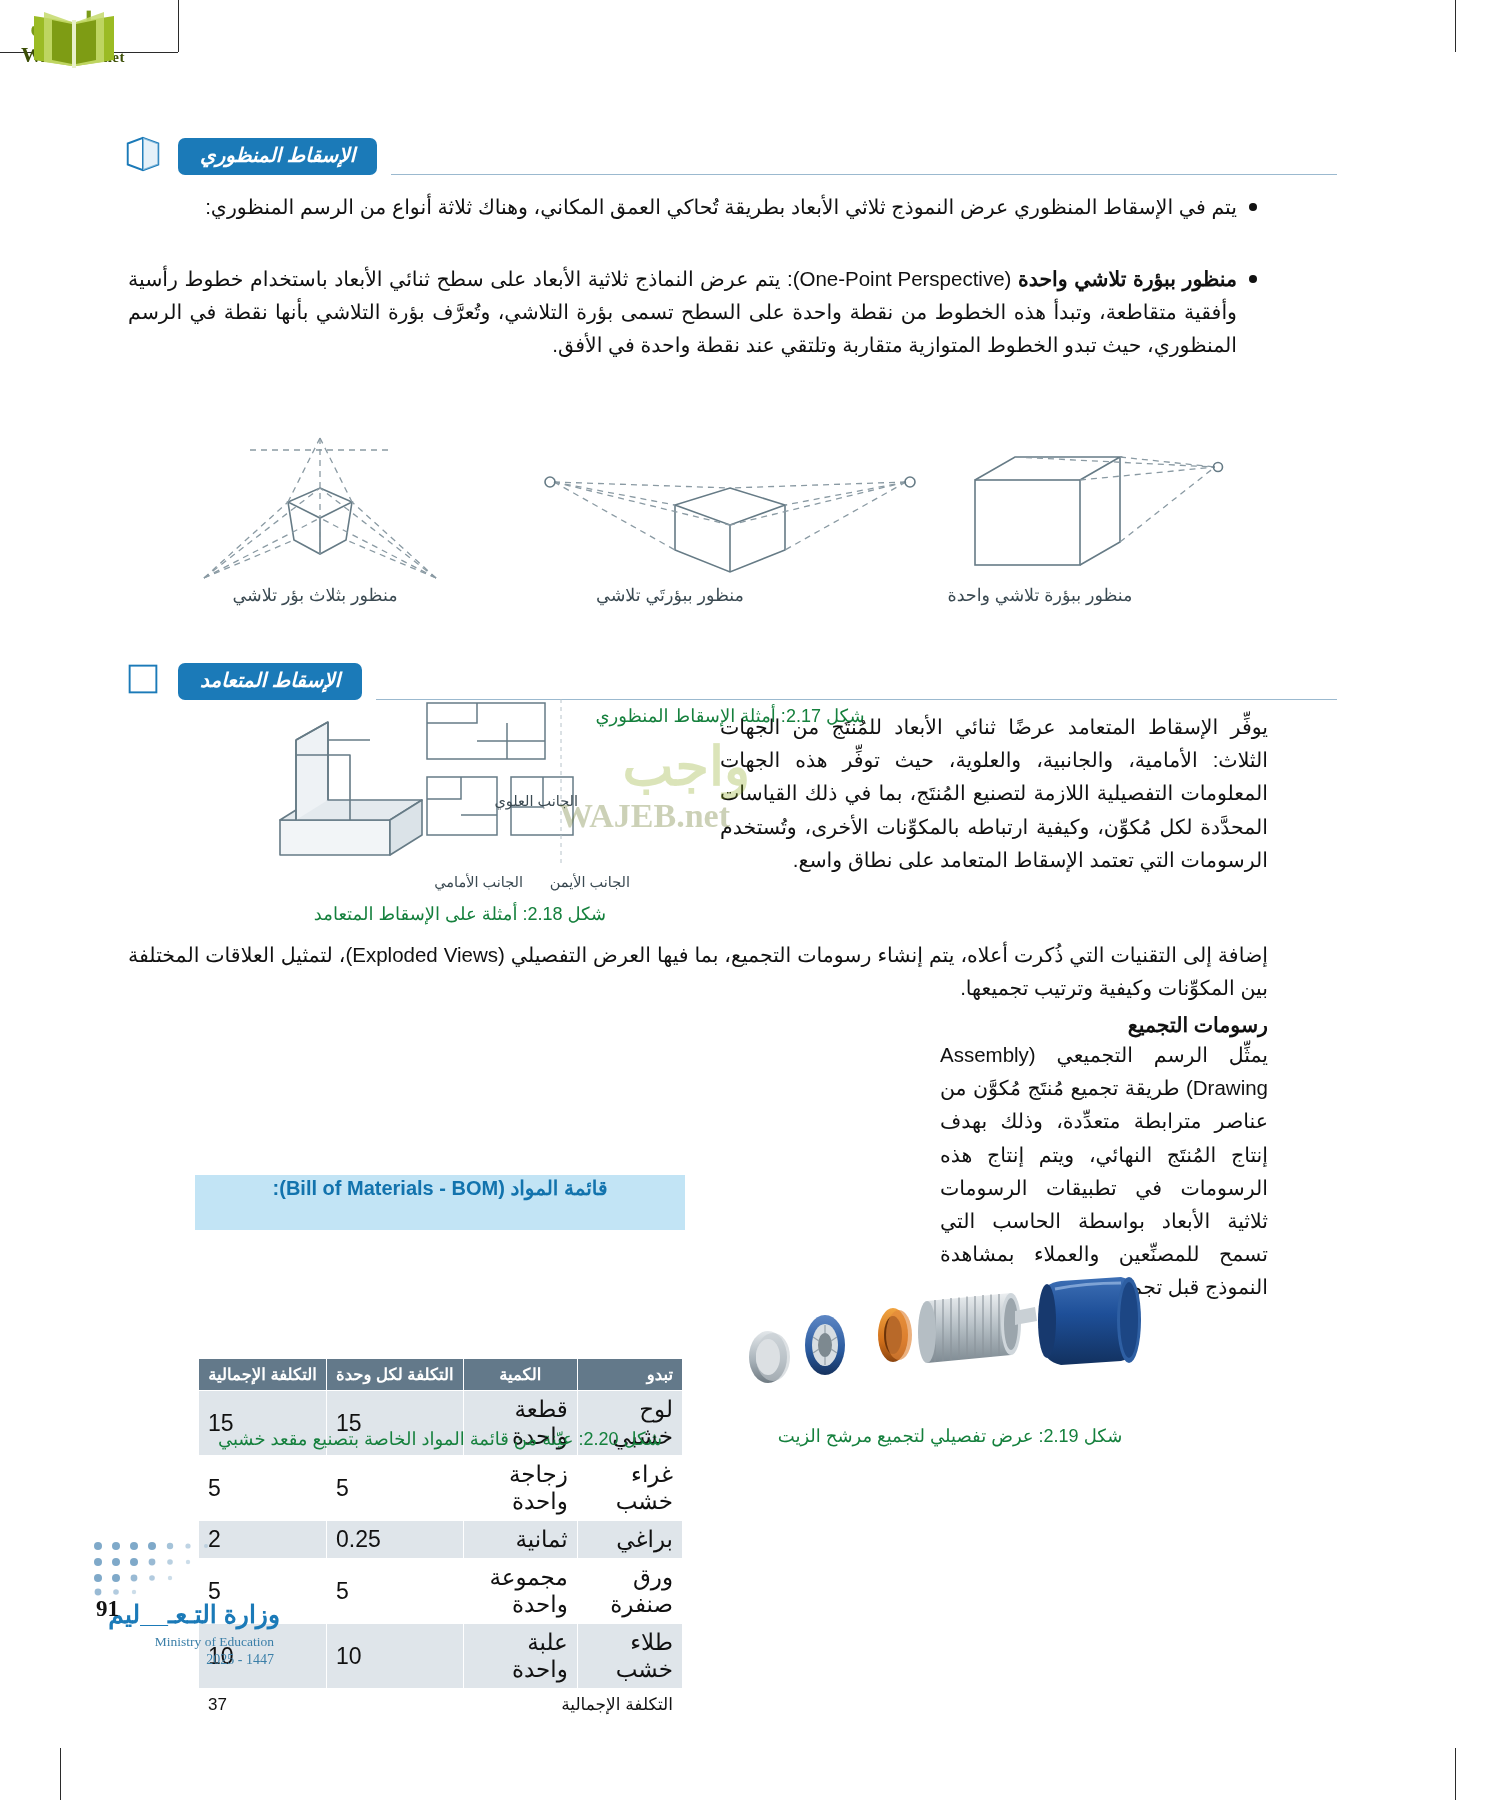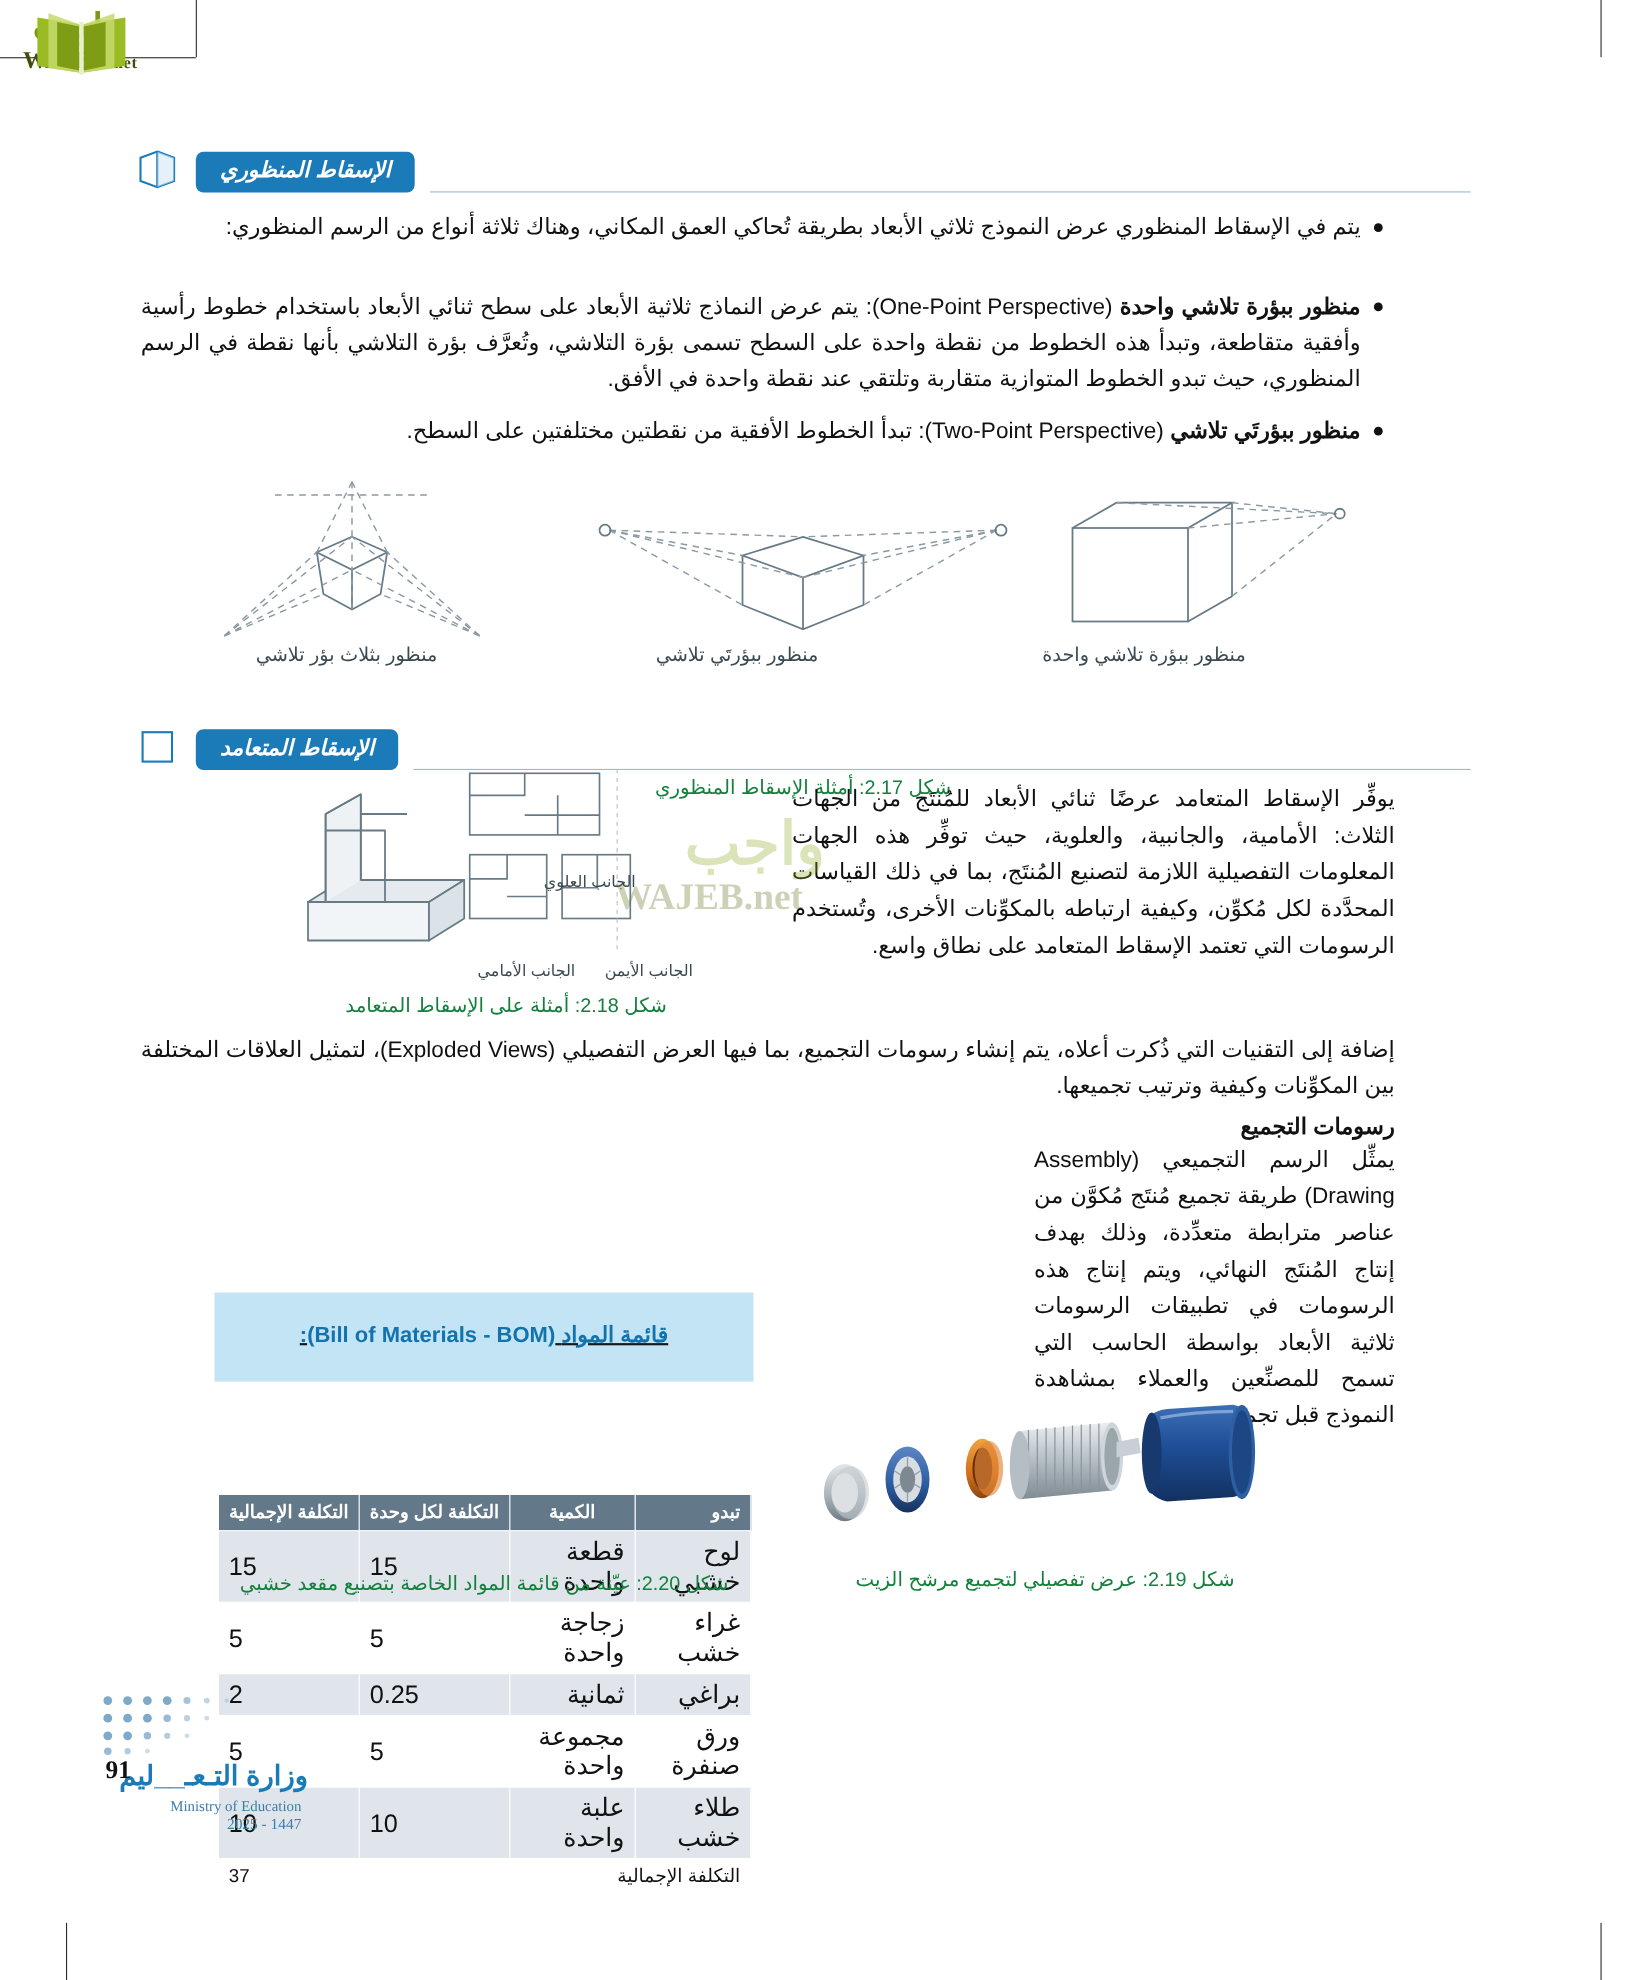--- a/index.html
+++ b/index.html
@@ -99,23 +99,22 @@
   
   .diagram { position:absolute; }
 
   
   .ortho-caption-label { position:absolute; font-size:14.5px; color:#3b4a52; }
 
   
   .bom-box {
     position:absolute;
     background:#c2e4f5;
-    padding:26px 22px 18px;
+    padding:0 22px 18px;
     box-sizing:border-box;
-    text-decoration:underline;
   }
   .bom-title {
     font-size:20px; font-weight:bold; color:#1273ad;
     text-align:center; margin-bottom:10px; line-height:1.35;
   }
   .bom-body {
     font-size:19px; color:#111; line-height:1.6; text-align:justify;
   }
 
   
@@ -202,24 +201,20 @@
 <div class="bullet-list" style="left:128px; top:190px; width:1135px;">
   <div class="bullet">
     <span>يتم في الإسقاط المنظوري عرض النموذج ثلاثي الأبعاد بطريقة تُحاكي العمق المكاني، وهناك ثلاثة أنواع من الرسم المنظوري:</span>
   </div>
 </div>
 
 <div class="bullet-list" style="left:128px; top:262px; width:1135px;">
   <div class="bullet">
     <b>منظور ببؤرة تلاشي واحدة</b>
     <span class="ltr">(<span>One-Point Perspective</span>)</span><span>: يتم عرض النماذج ثلاثية الأبعاد على سطح ثنائي الأبعاد باستخدام خطوط رأسية وأفقية متقاطعة، وتبدأ هذه الخطوط من نقطة واحدة على السطح تسمى بؤرة التلاشي، وتُعرَّف بؤرة التلاشي بأنها نقطة في الرسم المنظوري، حيث تبدو الخطوط المتوازية متقاربة وتلتقي عند نقطة واحدة في الأفق.</span>
-  </div>
-  <div class="bullet">
-    <b>منظور ببؤرتَي تلاشي</b>
-    <span class="ltr">(<span>Two-Point Perspective</span>)</span><span>: تبدأ الخطوط الأفقية من نقطتين مختلفتين على السطح.</span>
   </div>
 </div>
 
 <svg class="diagram" style="left:960px; top:445px;" width="290" height="140" viewBox="0 0 290 140">
   <g fill="none" stroke="#667b86" stroke-width="1.6">
     <rect x="15" y="35" width="105" height="85"></rect>
     <path d="M15 35 L55 12 L160 12 L120 35"></path>
     <path d="M160 12 L160 97 L120 120"></path>
   </g>
   <g stroke="#8a9aa3" stroke-width="1.3" stroke-dasharray="6 5" fill="none">

